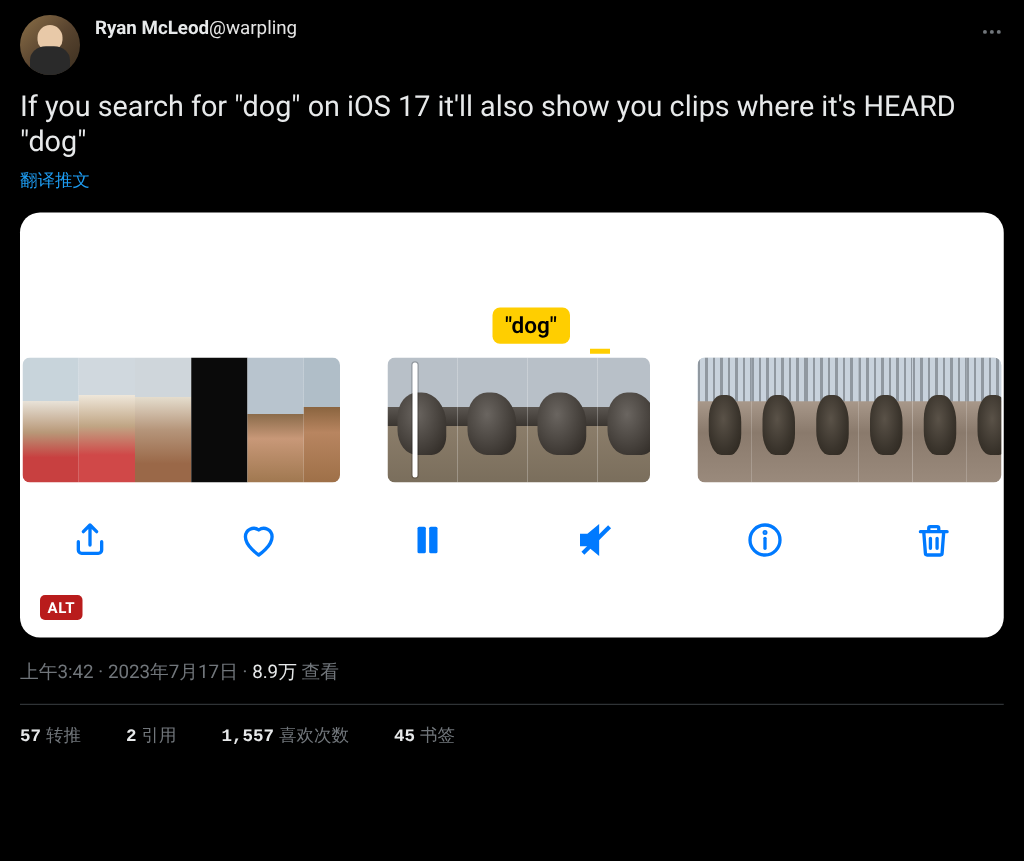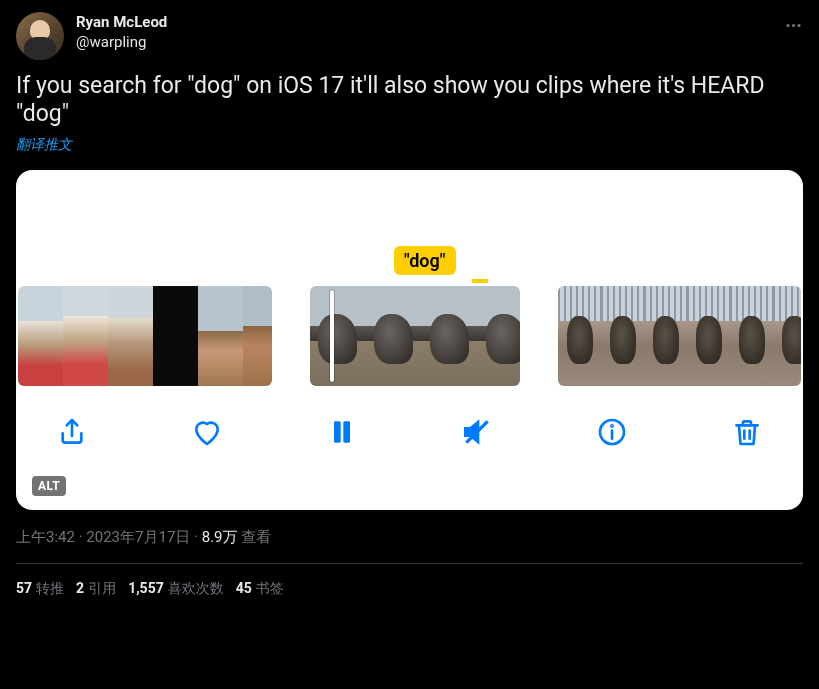--- a/index.html
+++ b/index.html
@@ -39,21 +39,21 @@
     border-radius: 50% 50% 40% 40%;
   }
   .avatar::after {
     content: "";
     position: absolute;
     bottom: -5px; left: 8px;
     width: 32px; height: 28px;
     background: #2a2a2a;
     border-radius: 40% 40% 0 0;
   }
-  .name-block { display: flex; flex-direction: column; }
+  .name-block { display: flex; flex-direction: row; }
   .display-name { font-weight: 700; font-size: 15px; color: #e7e9ea; line-height: 20px; }
   .handle { font-size: 15px; color: #e5e5e5; line-height: 20px; }
   .more-icon {
     position: absolute;
     right: 0; top: 4px;
     color: #71767b;
     cursor: pointer;
   }
   .more-icon svg { width: 19px; height: 19px; fill: #71767b; }
 
@@ -62,21 +62,20 @@
     font-size: 23px;
     line-height: 28px;
     color: #e7e9ea;
     font-weight: 400;
   }
   .translate-link {
     margin-top: 8px;
     font-size: 14px;
     color: #1d9bf0;
     cursor: pointer;
-    font-style: italic;
   }
 
   .media-card {
     margin-top: 16px;
     background: #fff;
     border-radius: 16px;
     overflow: hidden;
     position: relative;
     height: 340px;
   }
@@ -183,21 +182,21 @@
   }
   .toolbar .btn { color: #007aff; cursor: pointer; }
   .toolbar .btn svg { width: 32px; height: 32px; stroke: #007aff; fill: none; stroke-width: 2; }
   .toolbar .btn.pause svg { fill: #007aff; stroke: none; }
   .toolbar .btn.mute svg { fill: #007aff; stroke: #007aff; stroke-width: 1.5; }
 
   .alt-badge {
     position: absolute;
     left: 16px;
     bottom: 14px;
-    background: #737373;
+    background: #b91c1c;
     color: #fff;
     font-weight: 700;
     font-size: 12px;
     padding: 3px 6px;
     border-radius: 4px;
     letter-spacing: 0.5px;
   }
 
   .meta-line {
     margin-top: 18px;
@@ -207,24 +206,25 @@
   .meta-line .strong { color: #e7e9ea; font-weight: 400; }
 
   .divider {
     height: 1px;
     background: #2f3336;
     margin-top: 16px;
   }
 
   .stats-line {
     display: flex;
-    gap: 12px;
+    gap: 36px;
     padding: 16px 0 0 0;
     font-size: 14px;
     color: #71767b;
+    font-family: Liberation Mono, monospace;
   }
   .stat .n { color: #e7e9ea; font-weight: 700; margin-right: 4px; }
 </style>
 </head>
 <body>
 
 <div class="tweet-container">
 
   <div class="tweet-header">
     <div class="avatar"></div>

